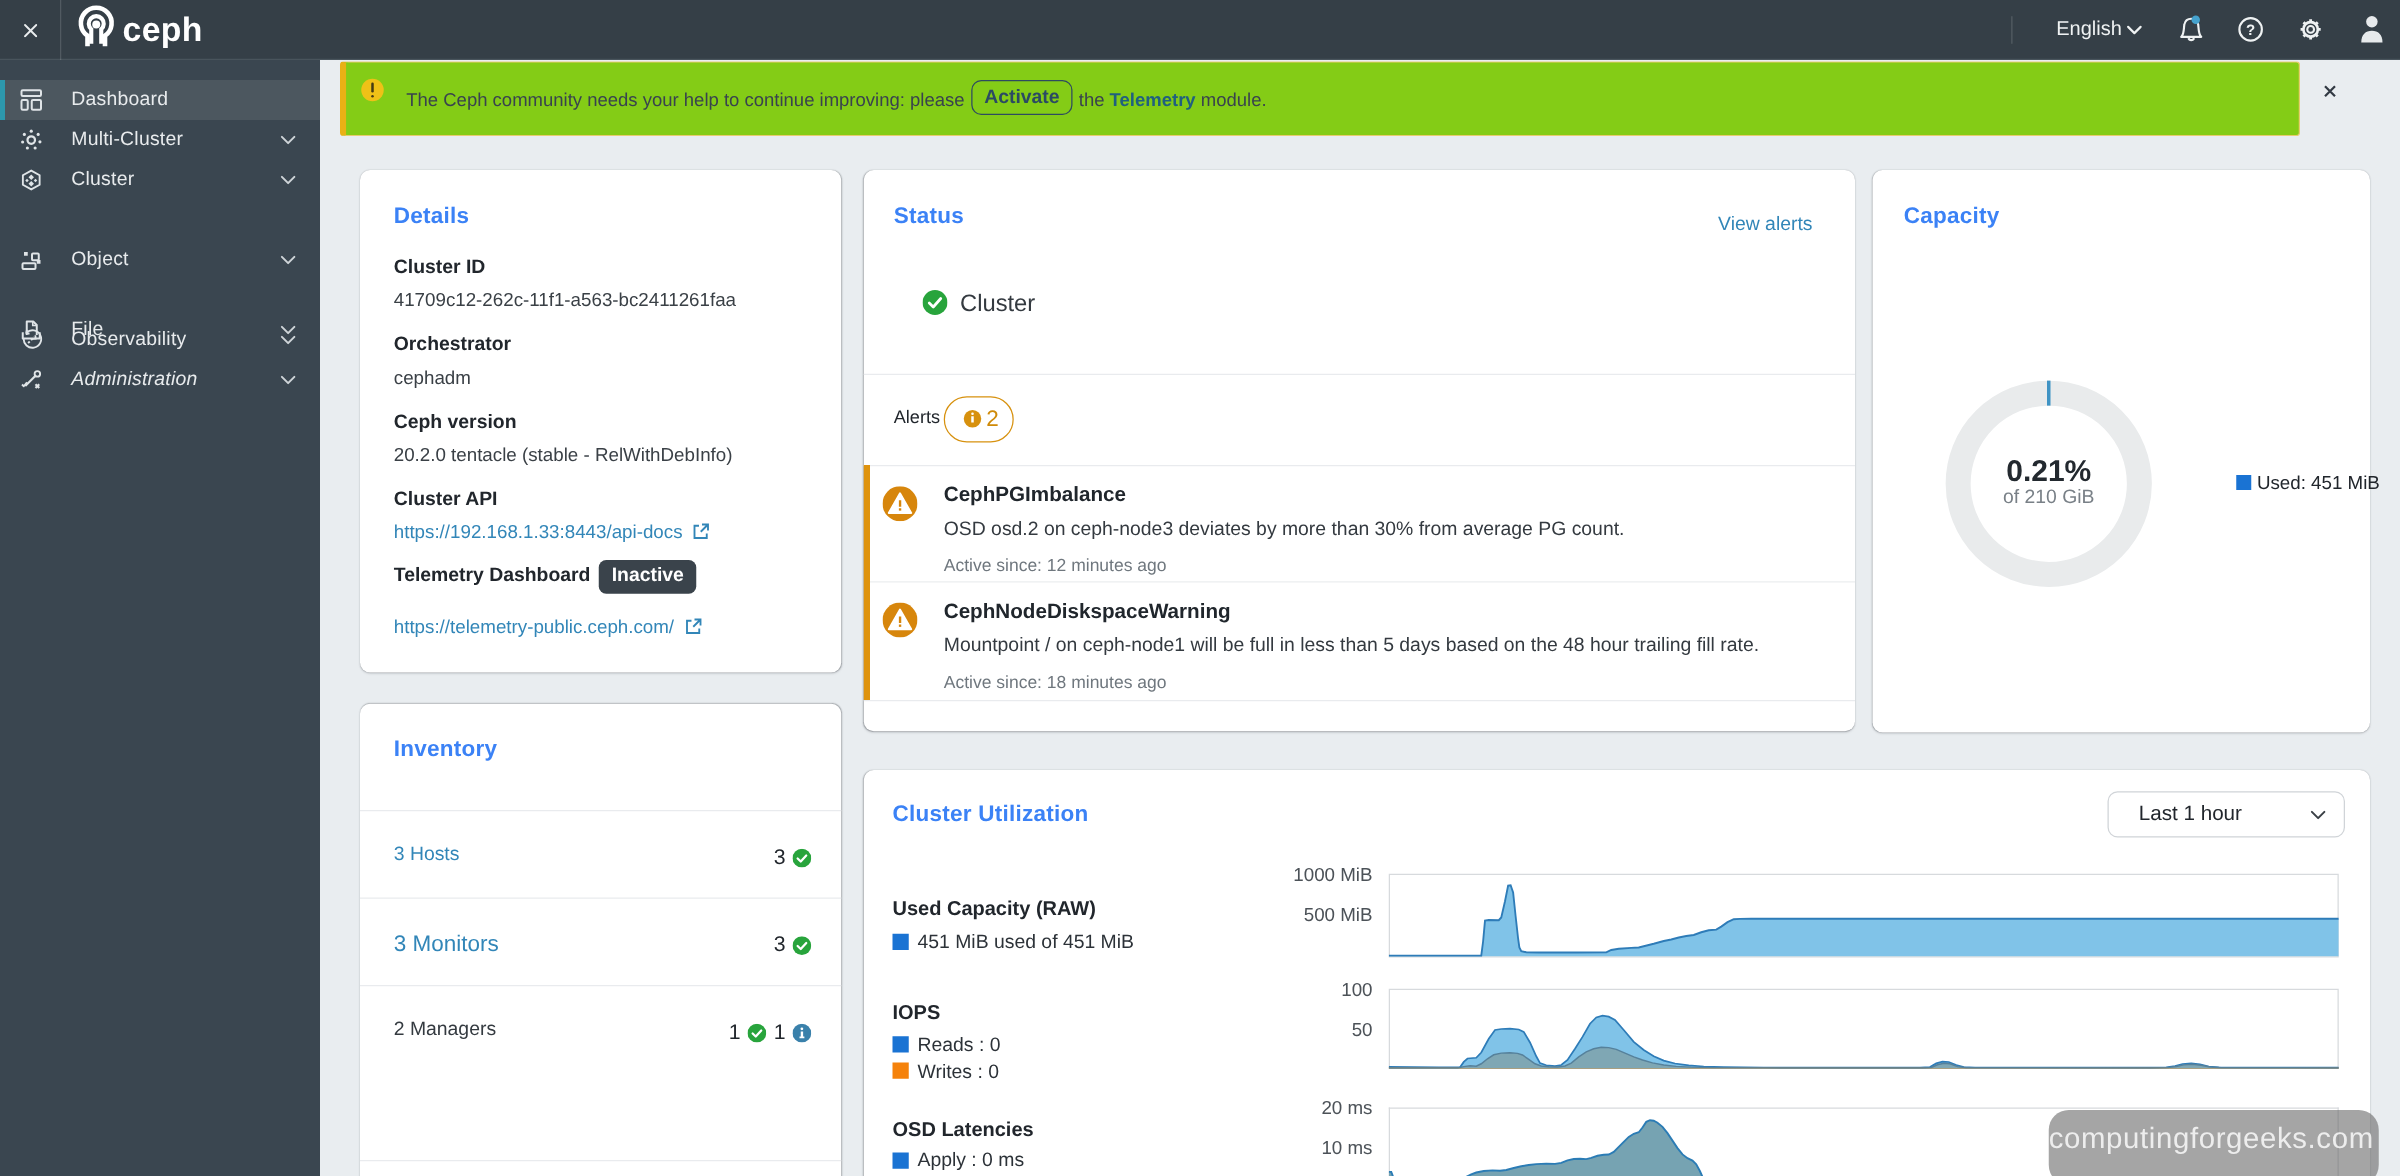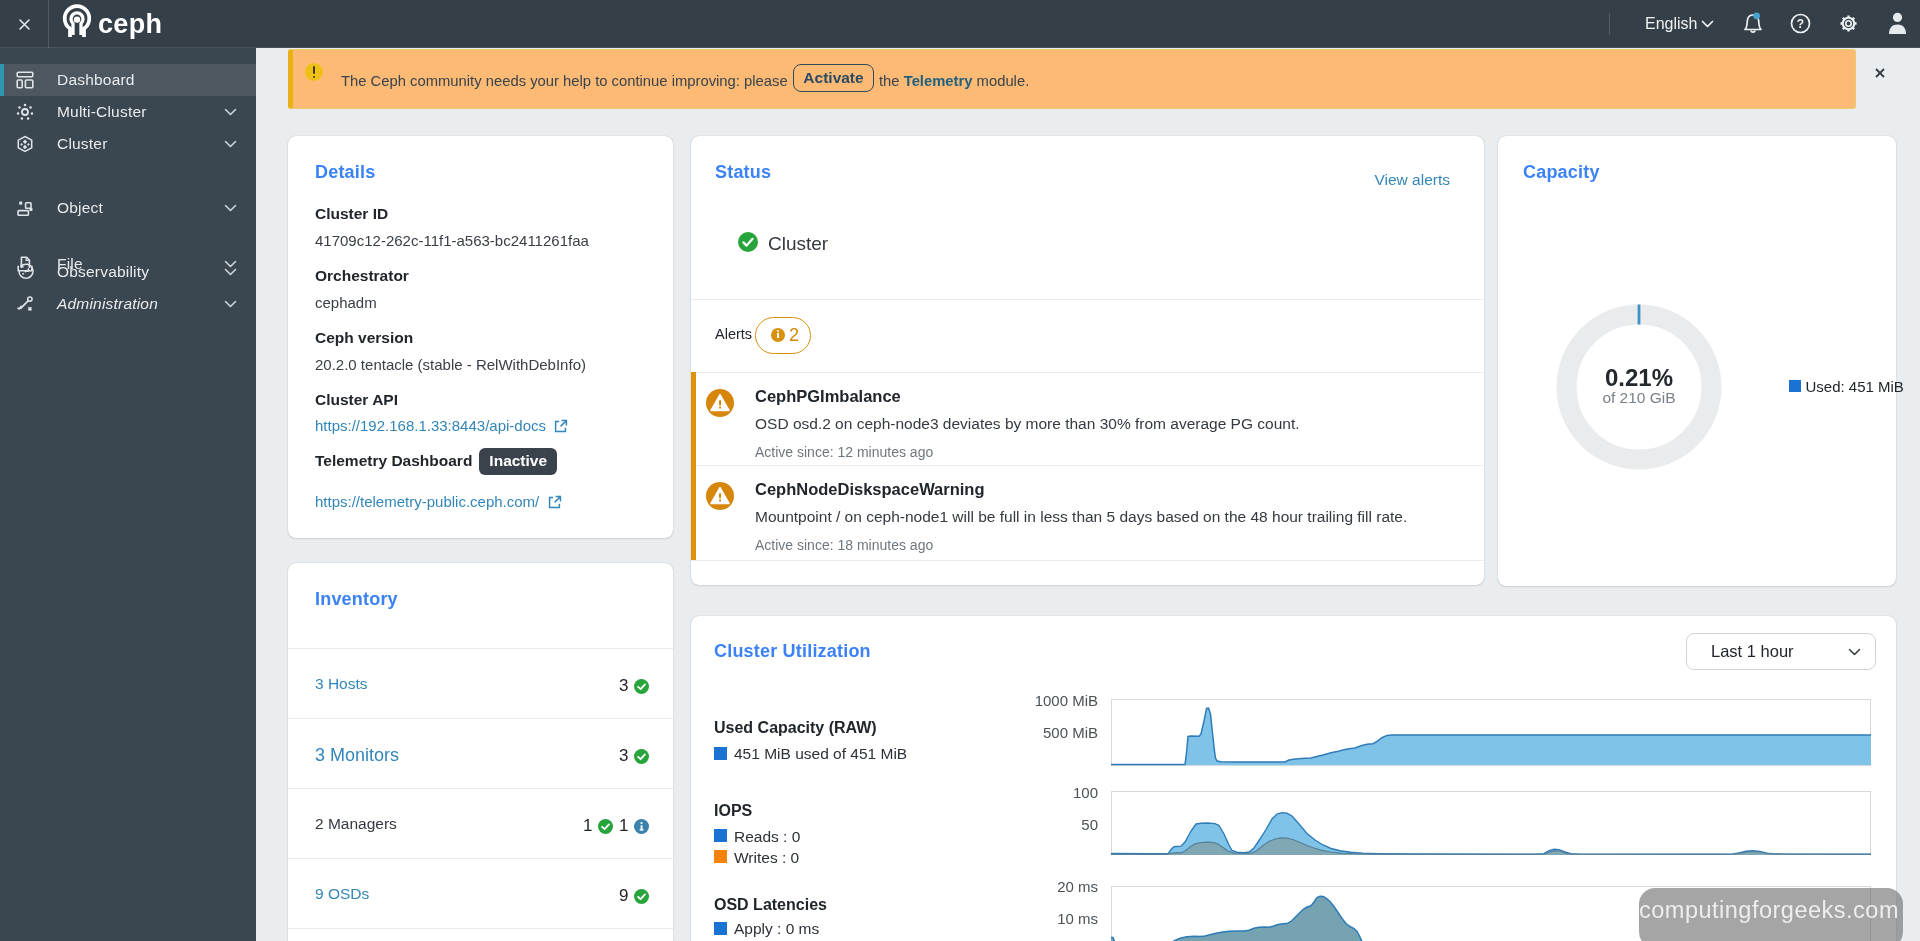--- a/index.html
+++ b/index.html
@@ -156,21 +156,21 @@
           <path d="M12.4 12.4 L15.4 15.4 M15.4 12.4 L12.4 15.4" stroke-width="1.7"></path>
         </svg>
       </div>
 <div class="abs" style="left:57px;top:6.5px;font-size:15.5px;color:#e8ebed;letter-spacing:.2px">Administration</div>
 <svg class="abs" style="left:224px;top:12px" width="13" height="9" viewBox="0 0 13 9">
         <path d="M1.5 1.5 L6.5 6.5 L11.5 1.5" fill="none" stroke="#ced4d8" stroke-width="1.6" stroke-linecap="round" stroke-linejoin="round"></path>
       </svg>
 </div>
 </div>
 
-<div class="abs" style="left:288px;top:48.5px;width:1568px;height:60px;background:#fdba74;border:1px solid #e8cc6d;border-left:5px solid #e9b115;border-radius:3px">
+<div class="abs" style="left:272px;top:48.5px;width:1568px;height:60px;background:#84cc16;border:1px solid #e8cc6d;border-left:5px solid #e9b115;border-radius:3px">
   <div class="abs" style="left:12px;top:13.5px;width:18px;height:18px;border-radius:50%;background:#efc117"></div>
   <div class="abs" style="left:19.6px;top:16.5px;width:2.8px;height:8px;background:#433a14;border-radius:1.4px"></div>
   <div class="abs" style="left:19.6px;top:26.1px;width:2.8px;height:2.8px;background:#433a14;border-radius:50%"></div>
   <div class="abs" style="left:48px;top:23px;font-size:14.8px;color:#39434e">The Ceph community needs your help to continue improving: please</div>
   <div class="abs" style="left:500px;top:14.5px;width:81px;height:27.5px;border:1.5px solid #2e4b60;border-radius:8px;text-align:center;line-height:25px;font-size:15.5px;font-weight:700;color:#2b4a63">Activate</div>
   <div class="abs" style="left:586px;top:23px;font-size:14.8px;color:#39434e">the <b style="color:#20607f">Telemetry</b> module.</div>
   <svg class="abs" style="left:1582px;top:18.5px" width="10" height="10" viewBox="0 0 10 10">
       <path d="M1 1 L9 9 M9 1 L1 9" stroke="#333b44" stroke-width="1.8"></path>
     </svg>
 </div>
@@ -224,28 +224,20 @@
         <rect x="5.6" y="10.2" width="3.9" height="1.4" fill="#fff"></rect>
         <circle cx="7.5" cy="4" r="1.1" fill="#fff"></circle>
       </svg>
 <div class="abs" style="left:310.5px;top:26.5px;width:30px;text-align:right;font-size:17px;color:#21262c">1</div>
 <svg class="abs" style="left:310.0px;top:29.5px" width="15" height="15" viewBox="0 0 15 15">
         <circle cx="7.5" cy="7.5" r="7.5" fill="#28a43c"></circle>
         <path d="M4.1 7.8 L6.6 10.2 L11 5.4" fill="none" stroke="#fff" stroke-width="1.8" stroke-linecap="round" stroke-linejoin="round"></path>
       </svg>
 <div class="abs" style="left:274.5px;top:26.5px;width:30px;text-align:right;font-size:17px;color:#21262c">1</div>
 </div>
-<div class="abs" style="left:0;top:295px;width:385px;height:70px;border-top:1px solid #e9ebee">
-<div class="abs lnk" style="left:27px;top:26px;font-size:15.5px;">9 OSDs</div>
-<svg class="abs" style="left:346.0px;top:29.5px" width="15" height="15" viewBox="0 0 15 15">
-        <circle cx="7.5" cy="7.5" r="7.5" fill="#28a43c"></circle>
-        <path d="M4.1 7.8 L6.6 10.2 L11 5.4" fill="none" stroke="#fff" stroke-width="1.8" stroke-linecap="round" stroke-linejoin="round"></path>
-      </svg>
-<div class="abs" style="left:310.5px;top:26.5px;width:30px;text-align:right;font-size:17px;color:#21262c">9</div>
-</div>
 <div class="abs" style="left:0;top:365px;width:385px;height:0;border-top:1px solid #e9ebee"></div>
 </div>
 
 <div class="card" style="left:691px;top:136px;width:793px;height:449px">
   <div class="abs h2" style="left:24px;top:26px">Status</div>
   <div class="abs lnk" style="left:600px;top:34.5px;width:159px;text-align:right;font-size:15.5px">View alerts</div>
   <svg class="abs" style="left:46.5px;top:96px" width="20" height="20" viewBox="0 0 20 20">
       <circle cx="10" cy="10" r="10" fill="#28a43c"></circle>
       <path d="M5.4 10.4 L8.6 13.6 L14.6 6.8" fill="none" stroke="#fff" stroke-width="2.2" stroke-linecap="round" stroke-linejoin="round"></path>
     </svg>

